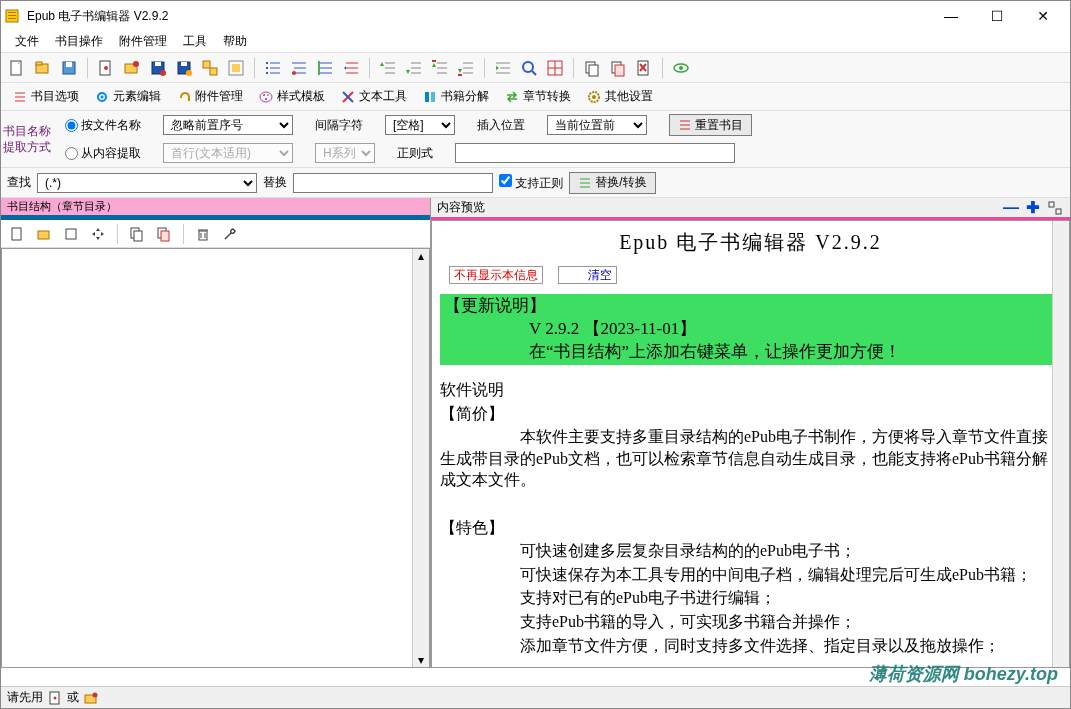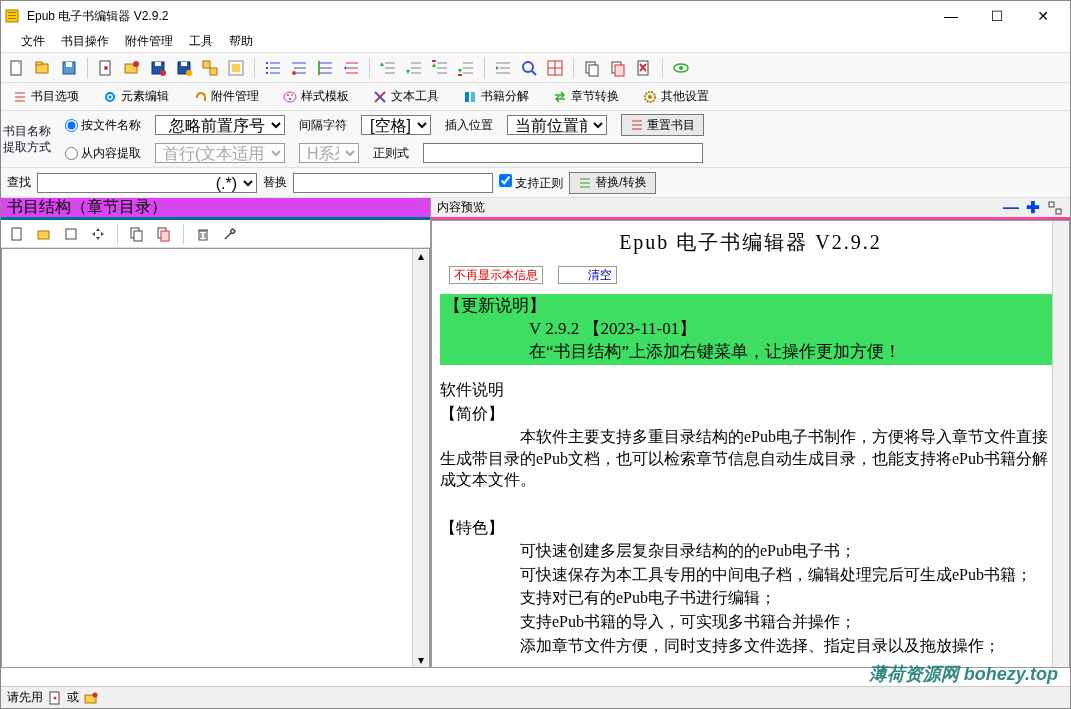--- a/index.html
+++ b/index.html
@@ -2,40 +2,40 @@
 <html><head>
 <meta charset="utf-8">
 <style>
 * { box-sizing: border-box; margin: 0; padding: 0; }
 body { font-family: "Microsoft YaHei", SimSun, sans-serif; font-size: 12px; background: #fff; color: #000; width: 1071px; height: 709px; overflow: hidden; position: relative; border: 1px solid #888; }
 .titlebar { height: 30px; display: flex; align-items: center; padding: 0 4px; background: #fff; }
 .titlebar .app-icon { width: 16px; height: 16px; margin-right: 6px; }
 .titlebar .title { flex: 1; font-size: 12px; }
 .titlebar .winbtns { display: flex; gap: 0; }
 .titlebar .winbtn { width: 46px; height: 30px; display: flex; align-items: center; justify-content: center; font-size: 14px; }
-.menubar { height: 22px; display: flex; align-items: center; padding: 0 12px; gap: 0; border-bottom: 1px solid #e0e0e0; }
+.menubar { height: 22px; display: flex; align-items: center; padding: 0 6px; gap: 0; border-bottom: 1px solid #e0e0e0; }
 .menubar .menuitem { padding: 2px 8px; cursor: default; }
 .toolbar1 { height: 30px; display: flex; align-items: center; padding: 2px 4px; gap: 2px; border-bottom: 1px solid #e0e0e0; background: #f8f8f8; }
 .tbtn { width: 24px; height: 24px; display: flex; align-items: center; justify-content: center; border: 1px solid transparent; border-radius: 2px; cursor: pointer; }
 .tsep { width: 1px; height: 20px; background: #ccc; margin: 0 4px; }
-.toolbar2 { height: 28px; display: flex; align-items: center; padding: 2px 6px; gap: 12px; border-bottom: 1px solid #e0e0e0; background: #f8f8f8; }
+.toolbar2 { height: 28px; display: flex; align-items: center; padding: 2px 6px; gap: 4px; border-bottom: 1px solid #e0e0e0; background: #f8f8f8; }
 .tab2 { display: flex; align-items: center; gap: 4px; padding: 2px 6px; cursor: pointer; }
 .tab2 .ticon { width: 14px; height: 14px; display: inline-flex; }
 .optpanel { display: flex; border-bottom: 1px solid #e0e0e0; background: #f8f8f8; }
-.optlabel { width: 60px; padding: 4px 2px; display: flex; flex-direction: column; justify-content: center; color: #0f172a; font-size: 12px; line-height: 16px; }
+.optlabel { width: 60px; padding: 4px 2px; display: flex; flex-direction: column; justify-content: center; color: #701a75; font-size: 12px; line-height: 16px; }
 .optrows { flex: 1; }
-.optrow { height: 28px; display: flex; align-items: center; gap: 14px; padding: 2px 4px; }
+.optrow { height: 28px; display: flex; align-items: center; gap: 22px; padding: 2px 4px; }
 .optrow label { display: flex; align-items: center; gap: 3px; }
 input[type=radio] { margin: 0; }
-select, input[type=text] { font-size: 16px; height: 20px; padding: 0 3px; border: 1px solid #7a7a7a; background: #fff; text-align: right; }
+select, input[type=text] { font-size: 12px; height: 20px; padding: 0 3px; border: 1px solid #7a7a7a; background: #fff; }
 .btn { height: 22px; padding: 1px 8px; display: flex; align-items: center; gap: 3px; border: 1px solid #7a7a7a; background: #e9e9e9; cursor: pointer; font-size: 12px; }
 .findbar { height: 30px; display: flex; align-items: center; gap: 6px; padding: 3px 6px; border-bottom: 1px solid #e0e0e0; background: #f8f8f8; }
 .mainarea { display: flex; height: 470px; }
 .leftpane { width: 430px; display: flex; flex-direction: column; border-right: 1px solid #999; }
-.panehdr { height: 22px; display: flex; align-items: center; padding: 2px 6px; background: #d946ef; border-bottom: 3px solid #0369a1; font-size: 16px; }
+.panehdr { height: 22px; display: flex; align-items: center; padding: 2px 6px; background: #f9a8d4; border-bottom: 5px solid #0369a1; font-size: 11px; }
 .lefttools { height: 28px; display: flex; align-items: center; gap: 3px; padding: 2px 4px; border-bottom: 1px solid #ddd; }
 .treearea { flex: 1; background: #fff; position: relative; border: 1px solid #999; margin: 0; }
 .treearea .vscroll { position: absolute; right: 0; top: 0; bottom: 0; width: 17px; background: #f0f0f0; border-left: 1px solid #ccc; display: flex; flex-direction: column; justify-content: space-between; align-items: center; }
 .rightpane { flex: 1; display: flex; flex-direction: column; }
 .righthdr { height: 22px; display: flex; align-items: center; padding: 2px 6px; background: #f0f0f0; border-bottom: 3px solid #ec4899; }
 .righthdr .hdrtitle { flex: 1; }
 .righthdr .hdrbtn { width: 18px; height: 18px; display: flex; align-items: center; justify-content: center; font-weight: bold; font-size: 16px; margin-left: 4px; cursor: pointer; }
 .preview { flex: 1; overflow: hidden; position: relative; background: #fff; border: 1px solid #999; }
 .pv-inner { padding: 4px 8px; font-family: SimSun, serif; font-size: 15px; line-height: 1.35; }
 .pv-title { text-align: center; font-size: 20px; letter-spacing: 2px; margin: 4px 0 8px; }

